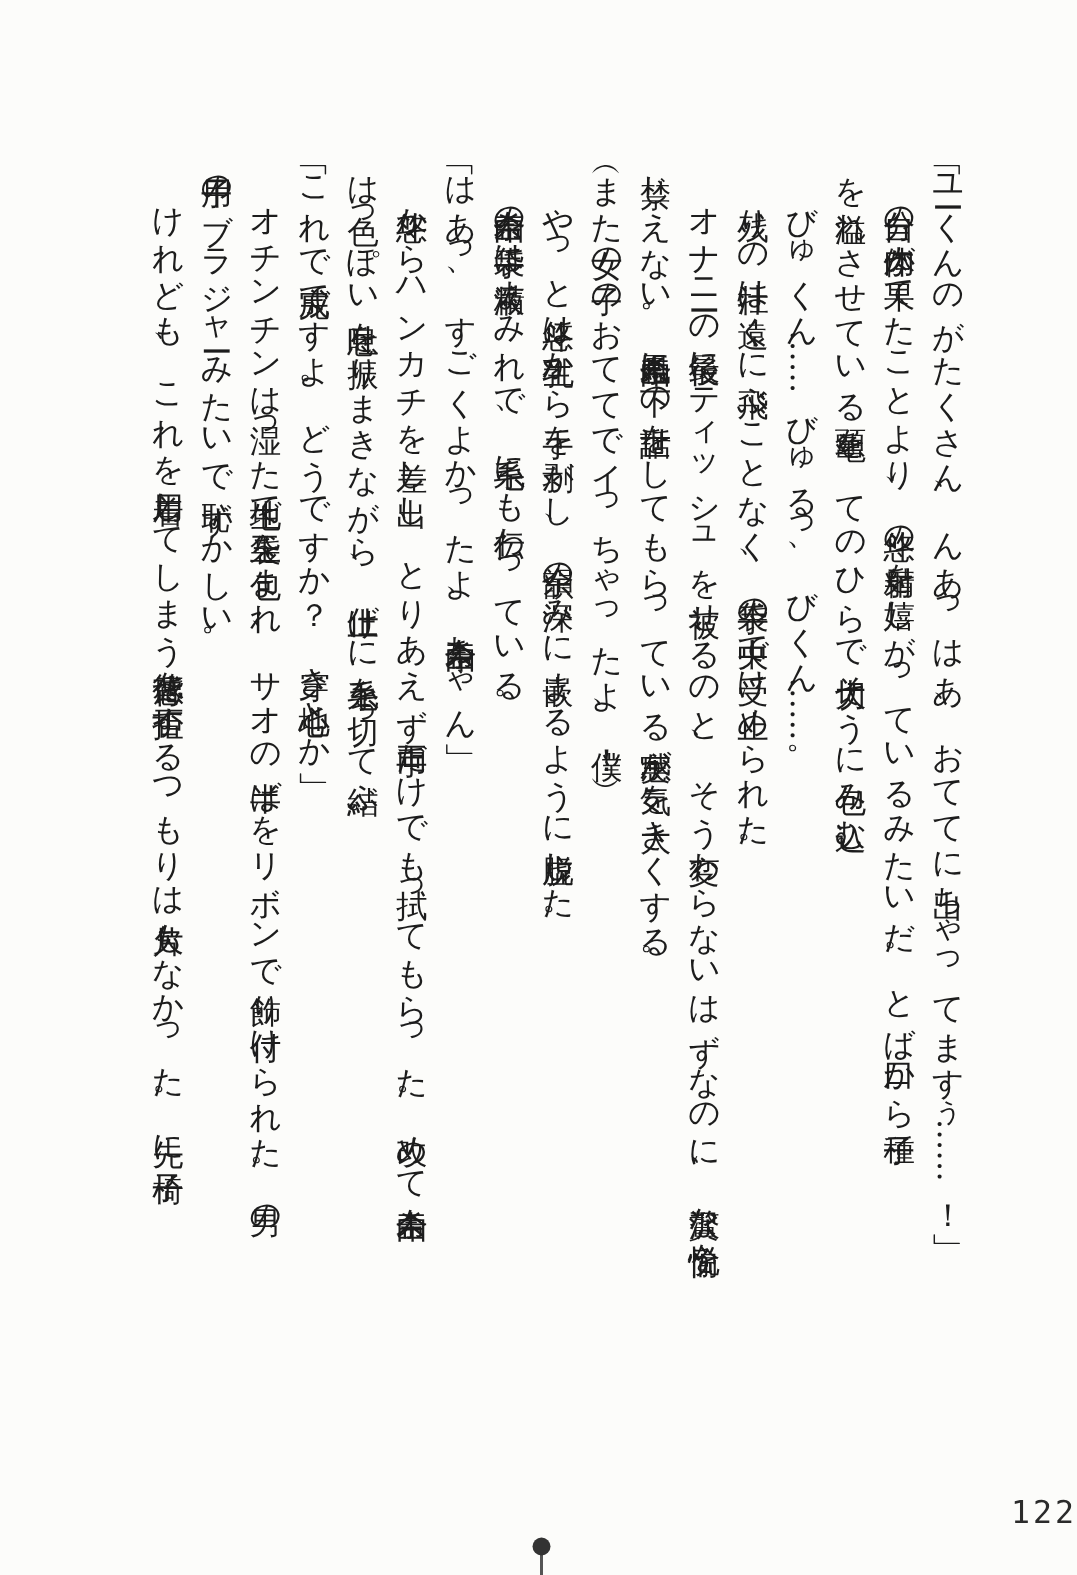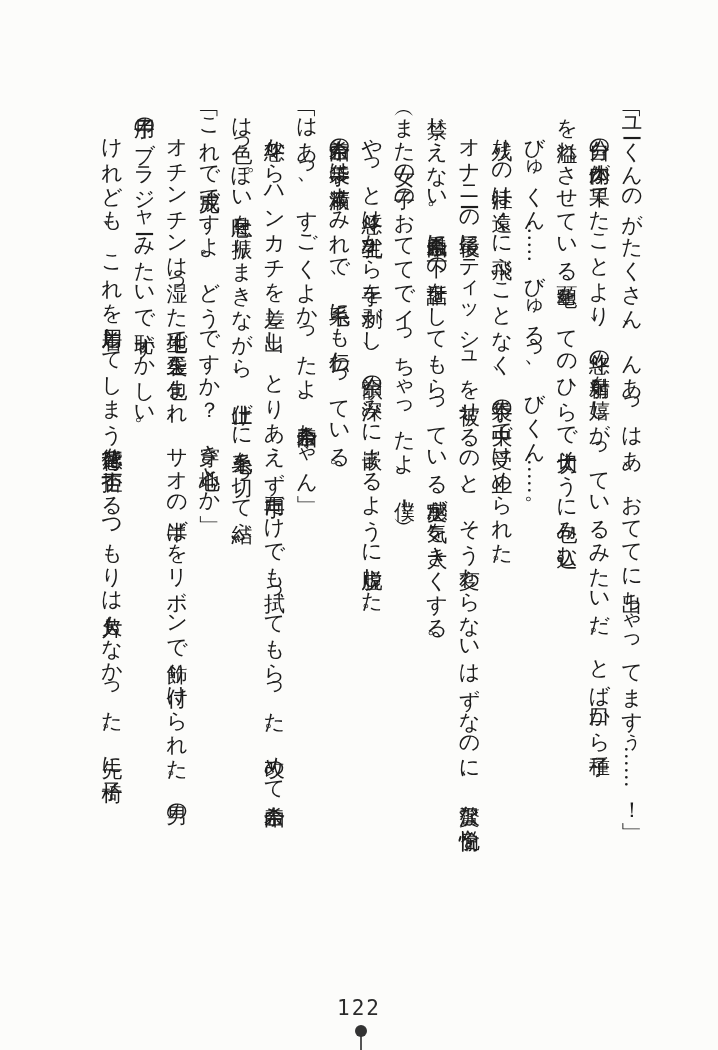--- a/index.html
+++ b/index.html
@@ -43,21 +43,21 @@
     left: 0;
     right: 0;
     bottom: 0;
     height: 70px;
   }
   .page-number {
     position: absolute;
     left: 0;
     right: 0;
     bottom: 30px;
-    text-align: center;
+    text-align: right;
     font-family: "DejaVu Sans Mono", "Liberation Mono", monospace;
     font-size: 21px;
     letter-spacing: 2px;
     color: #2b2b2b;
   }
   .binding-mark {
     position: absolute;
     left: 50%;
     bottom: 0;
     width: 2px;

